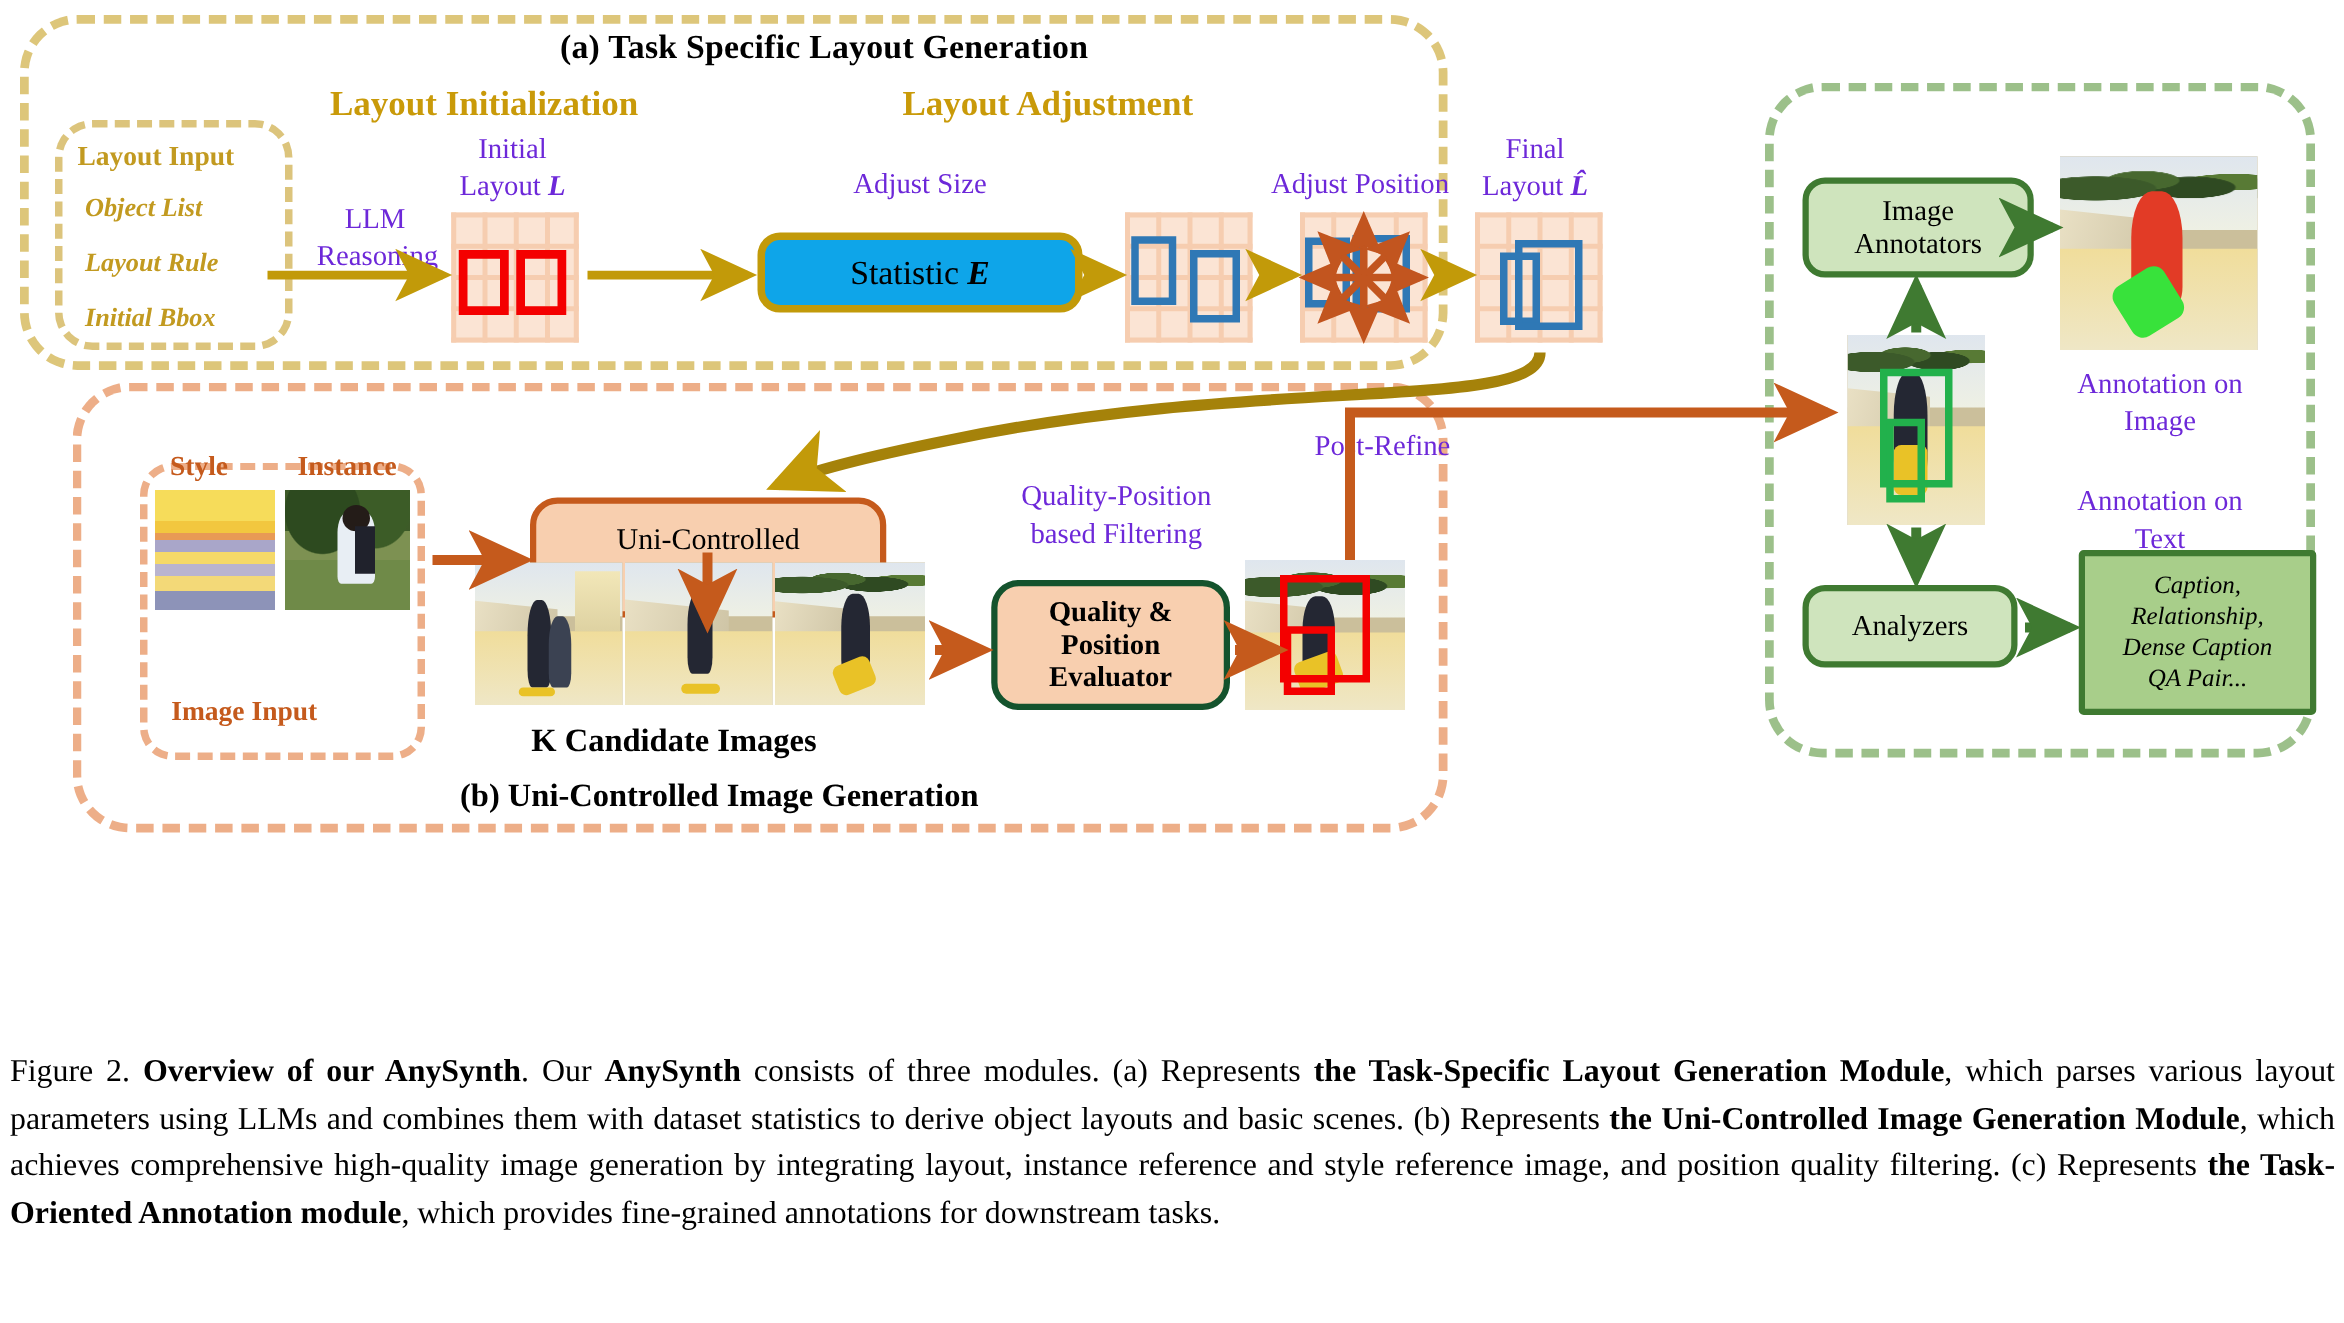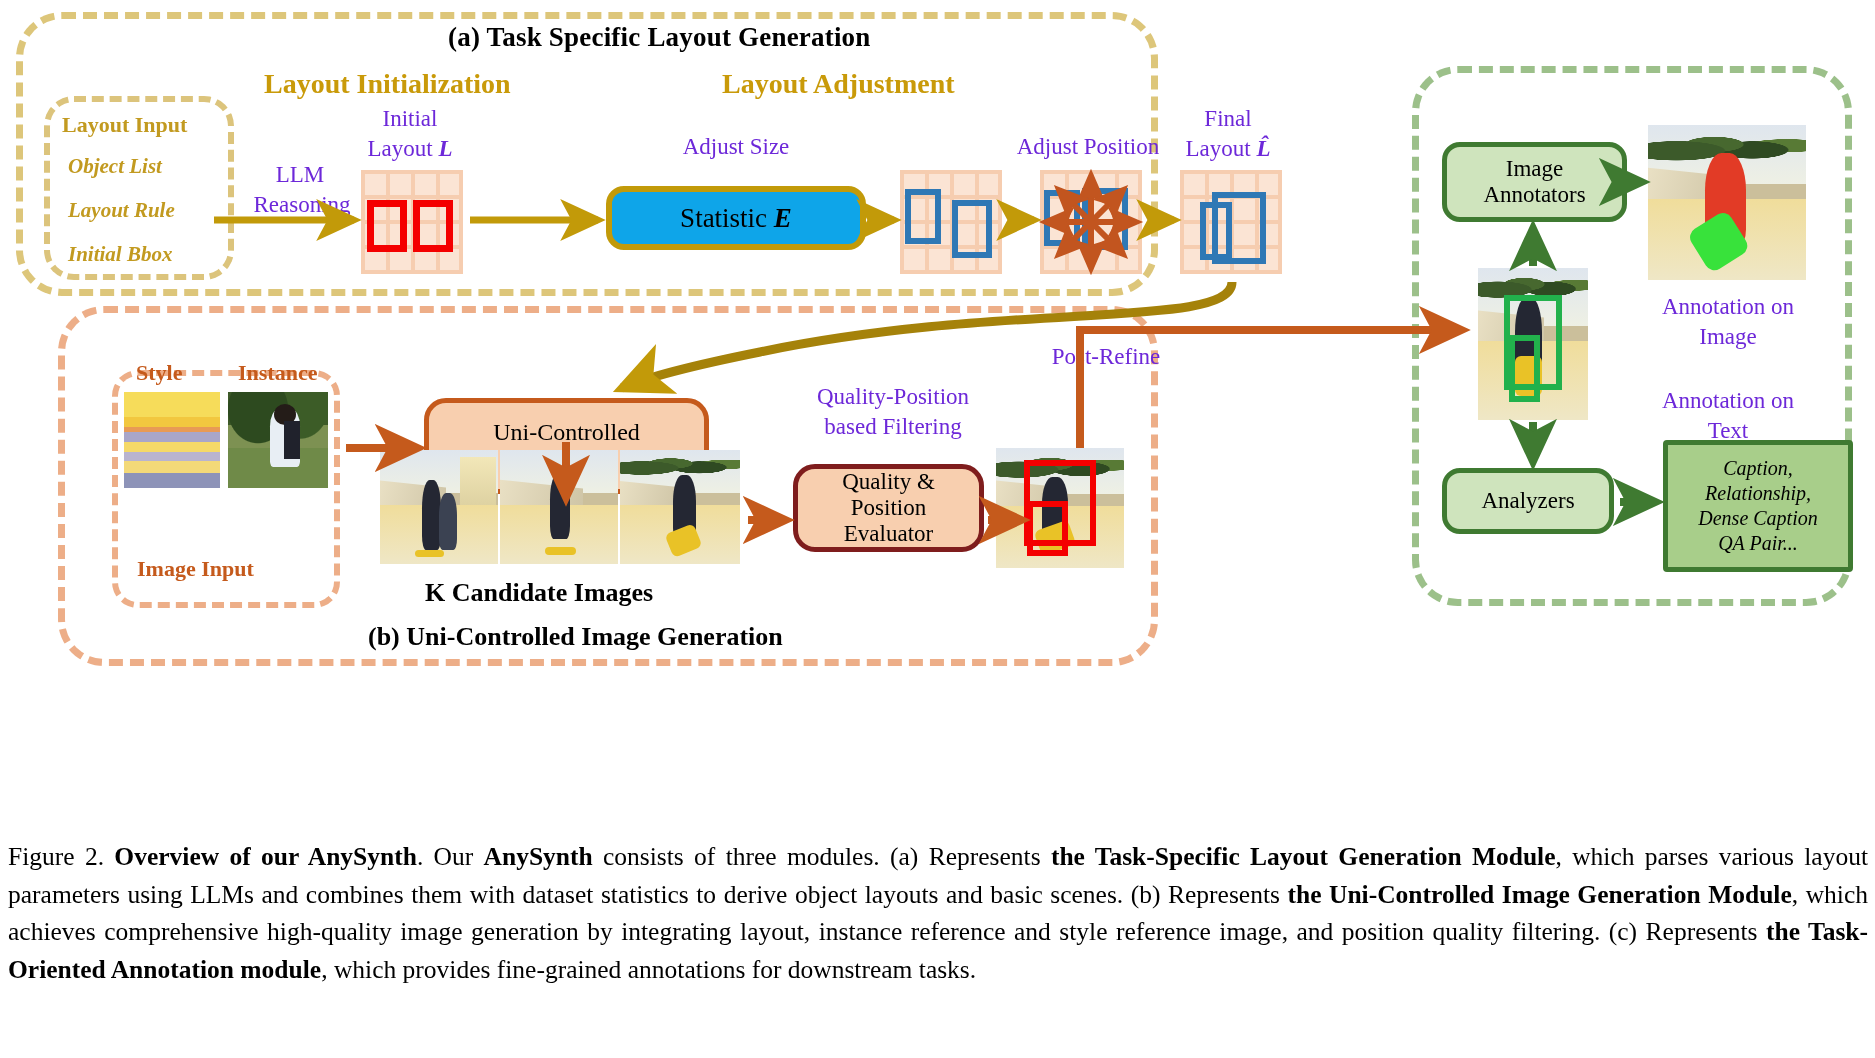--- a/index.html
+++ b/index.html
@@ -25,22 +25,22 @@
   .li-title{color:#c29a20;font-weight:bold;font-size:22px;}
   .li-item{color:#c29a20;font-weight:bold;font-style:italic;font-size:21px;}
 
   
   .procbox{position:absolute;box-sizing:border-box;display:flex;align-items:center;
            justify-content:center;text-align:center;line-height:1.12;}
   #box-statistic{left:606px;top:186px;width:260px;height:64px;border:6px solid #c29a09;
                  border-radius:18px;background:#0ea5e9;font-size:27px;}
   #box-unictrl{left:424px;top:398px;width:285px;height:96px;border:5px solid #c55a1c;
                border-radius:22px;background:#f8cfaf;font-size:24px;}
-  #box-qpe{left:793px;top:464px;width:191px;height:88px;border:5px solid #7f1d1d;
-           border-radius:22px;background:#f8cfaf;font-size:23px;}
+  #box-qpe{left:793px;top:464px;width:191px;height:104px;border:5px solid #14532d;
+           border-radius:22px;background:#f8cfaf;font-size:23px;font-weight:bold;}
   #box-imgann{left:1442px;top:142px;width:185px;height:80px;border:5px solid #3f7a31;
               border-radius:18px;background:#cfe4bd;font-size:23px;}
   #box-analyzers{left:1442px;top:468px;width:172px;height:66px;border:5px solid #3f7a31;
                  border-radius:18px;background:#cfe4bd;font-size:23px;}
   #box-textann{left:1663px;top:440px;width:190px;height:132px;border:5px solid #3f7a31;
                border-radius:4px;background:#a8ce8a;font-size:20px;font-style:italic;line-height:1.25;}
 
   
   .gridpanel{position:absolute;background:#fbe4d4;}
   .gridpanel .gl{position:absolute;background:#f6cdb0;}

